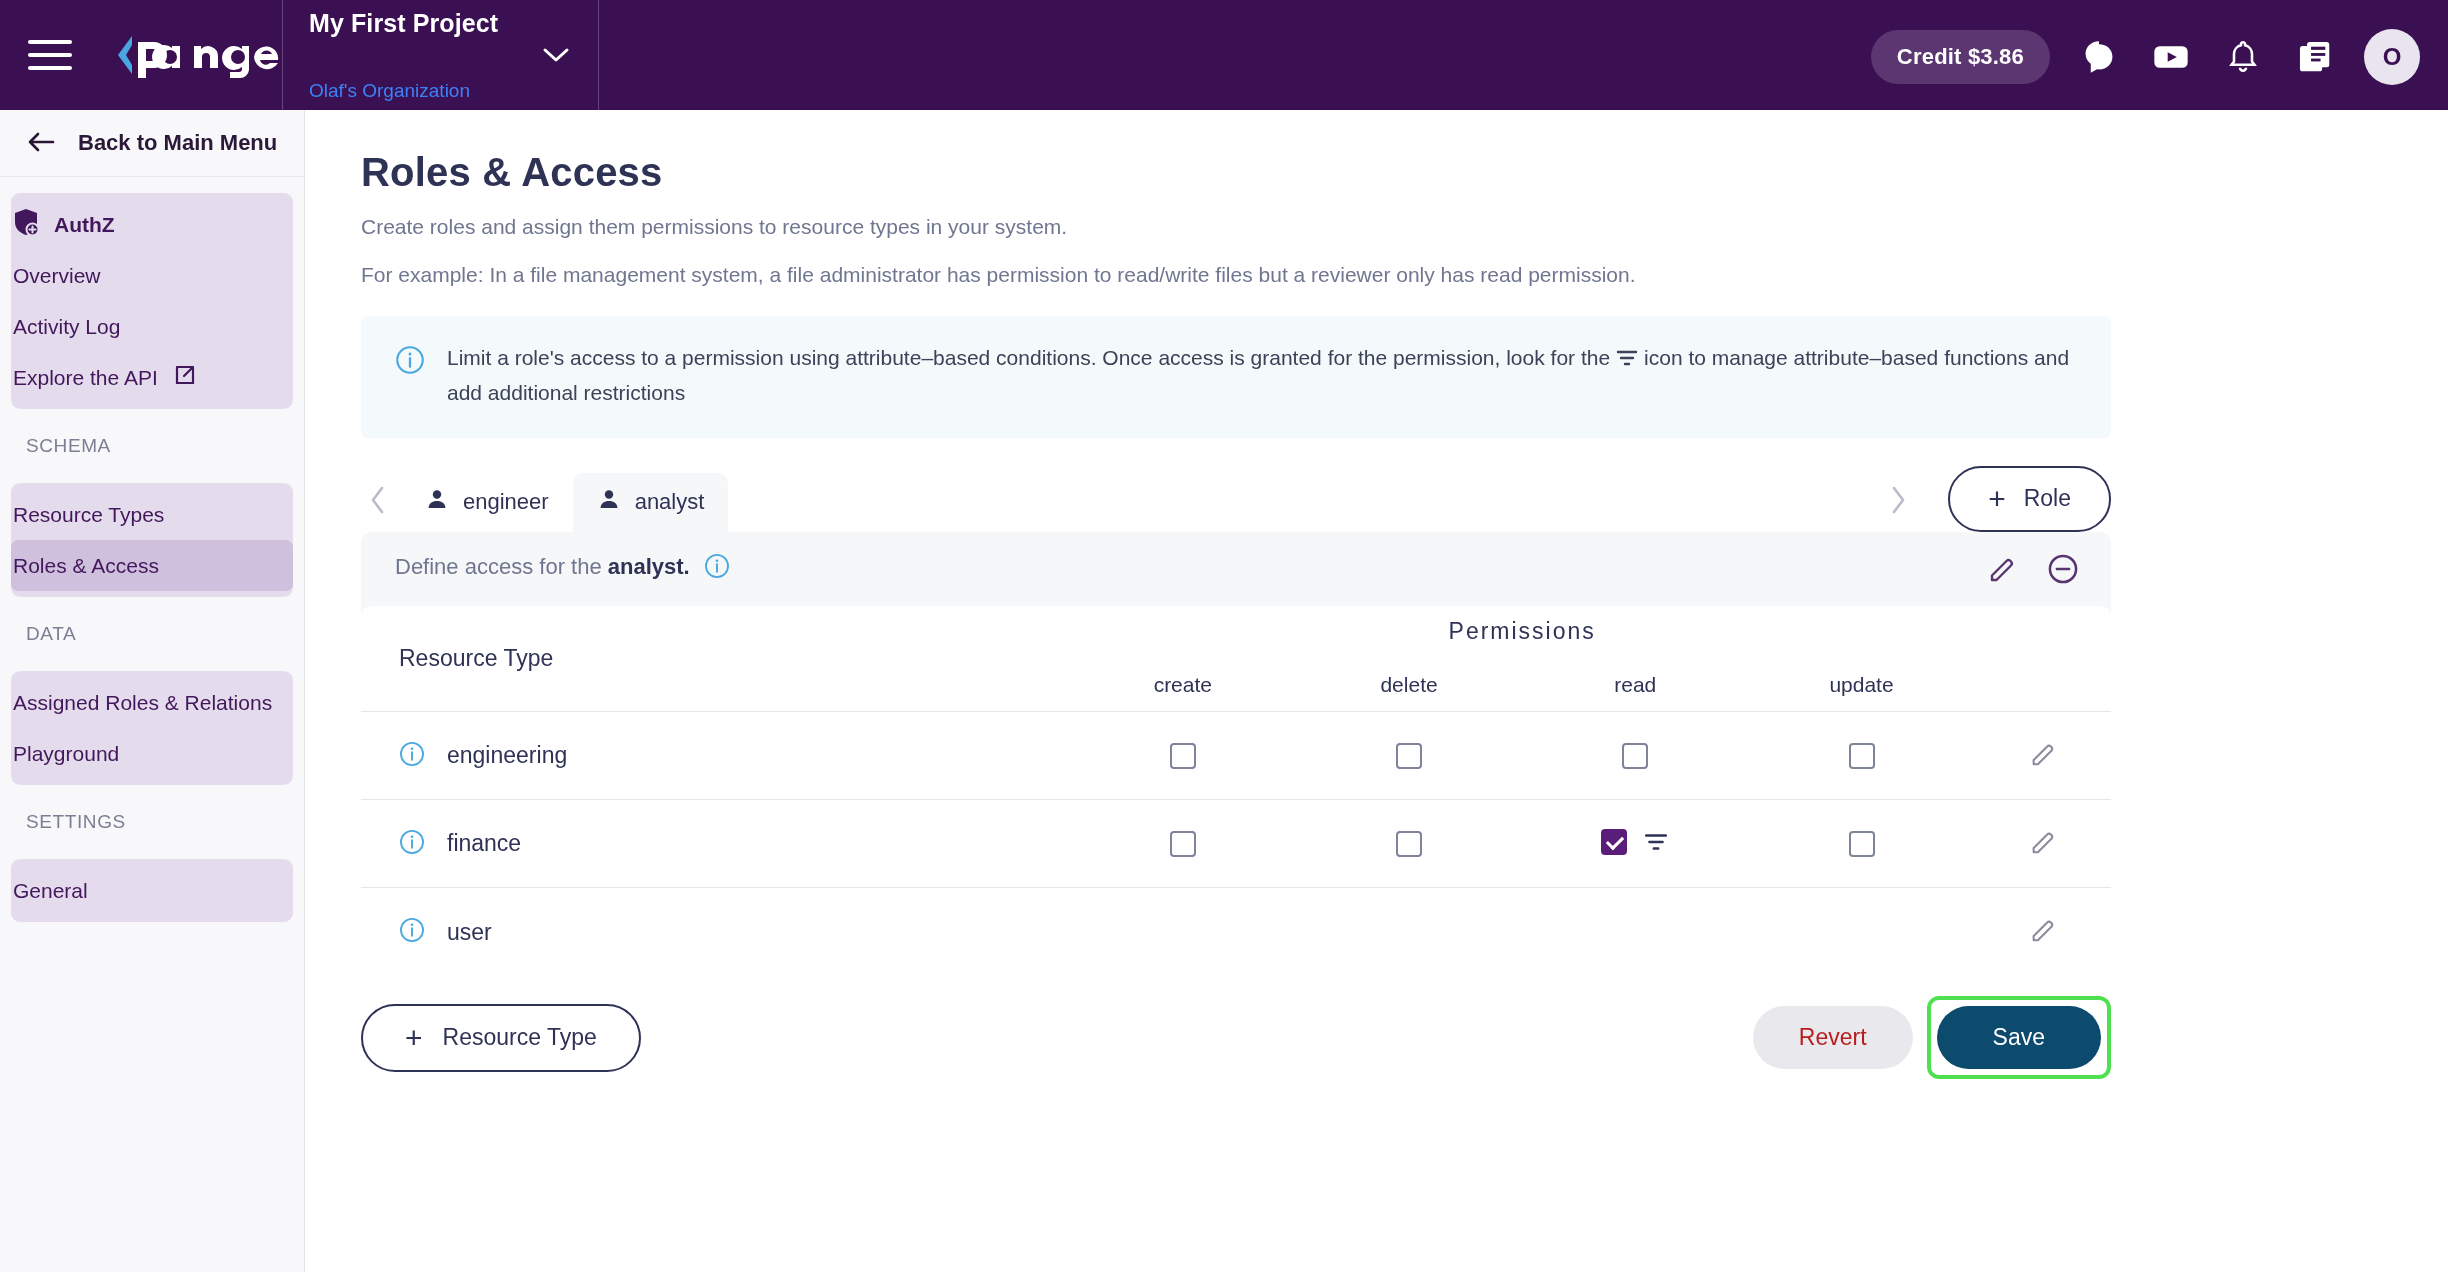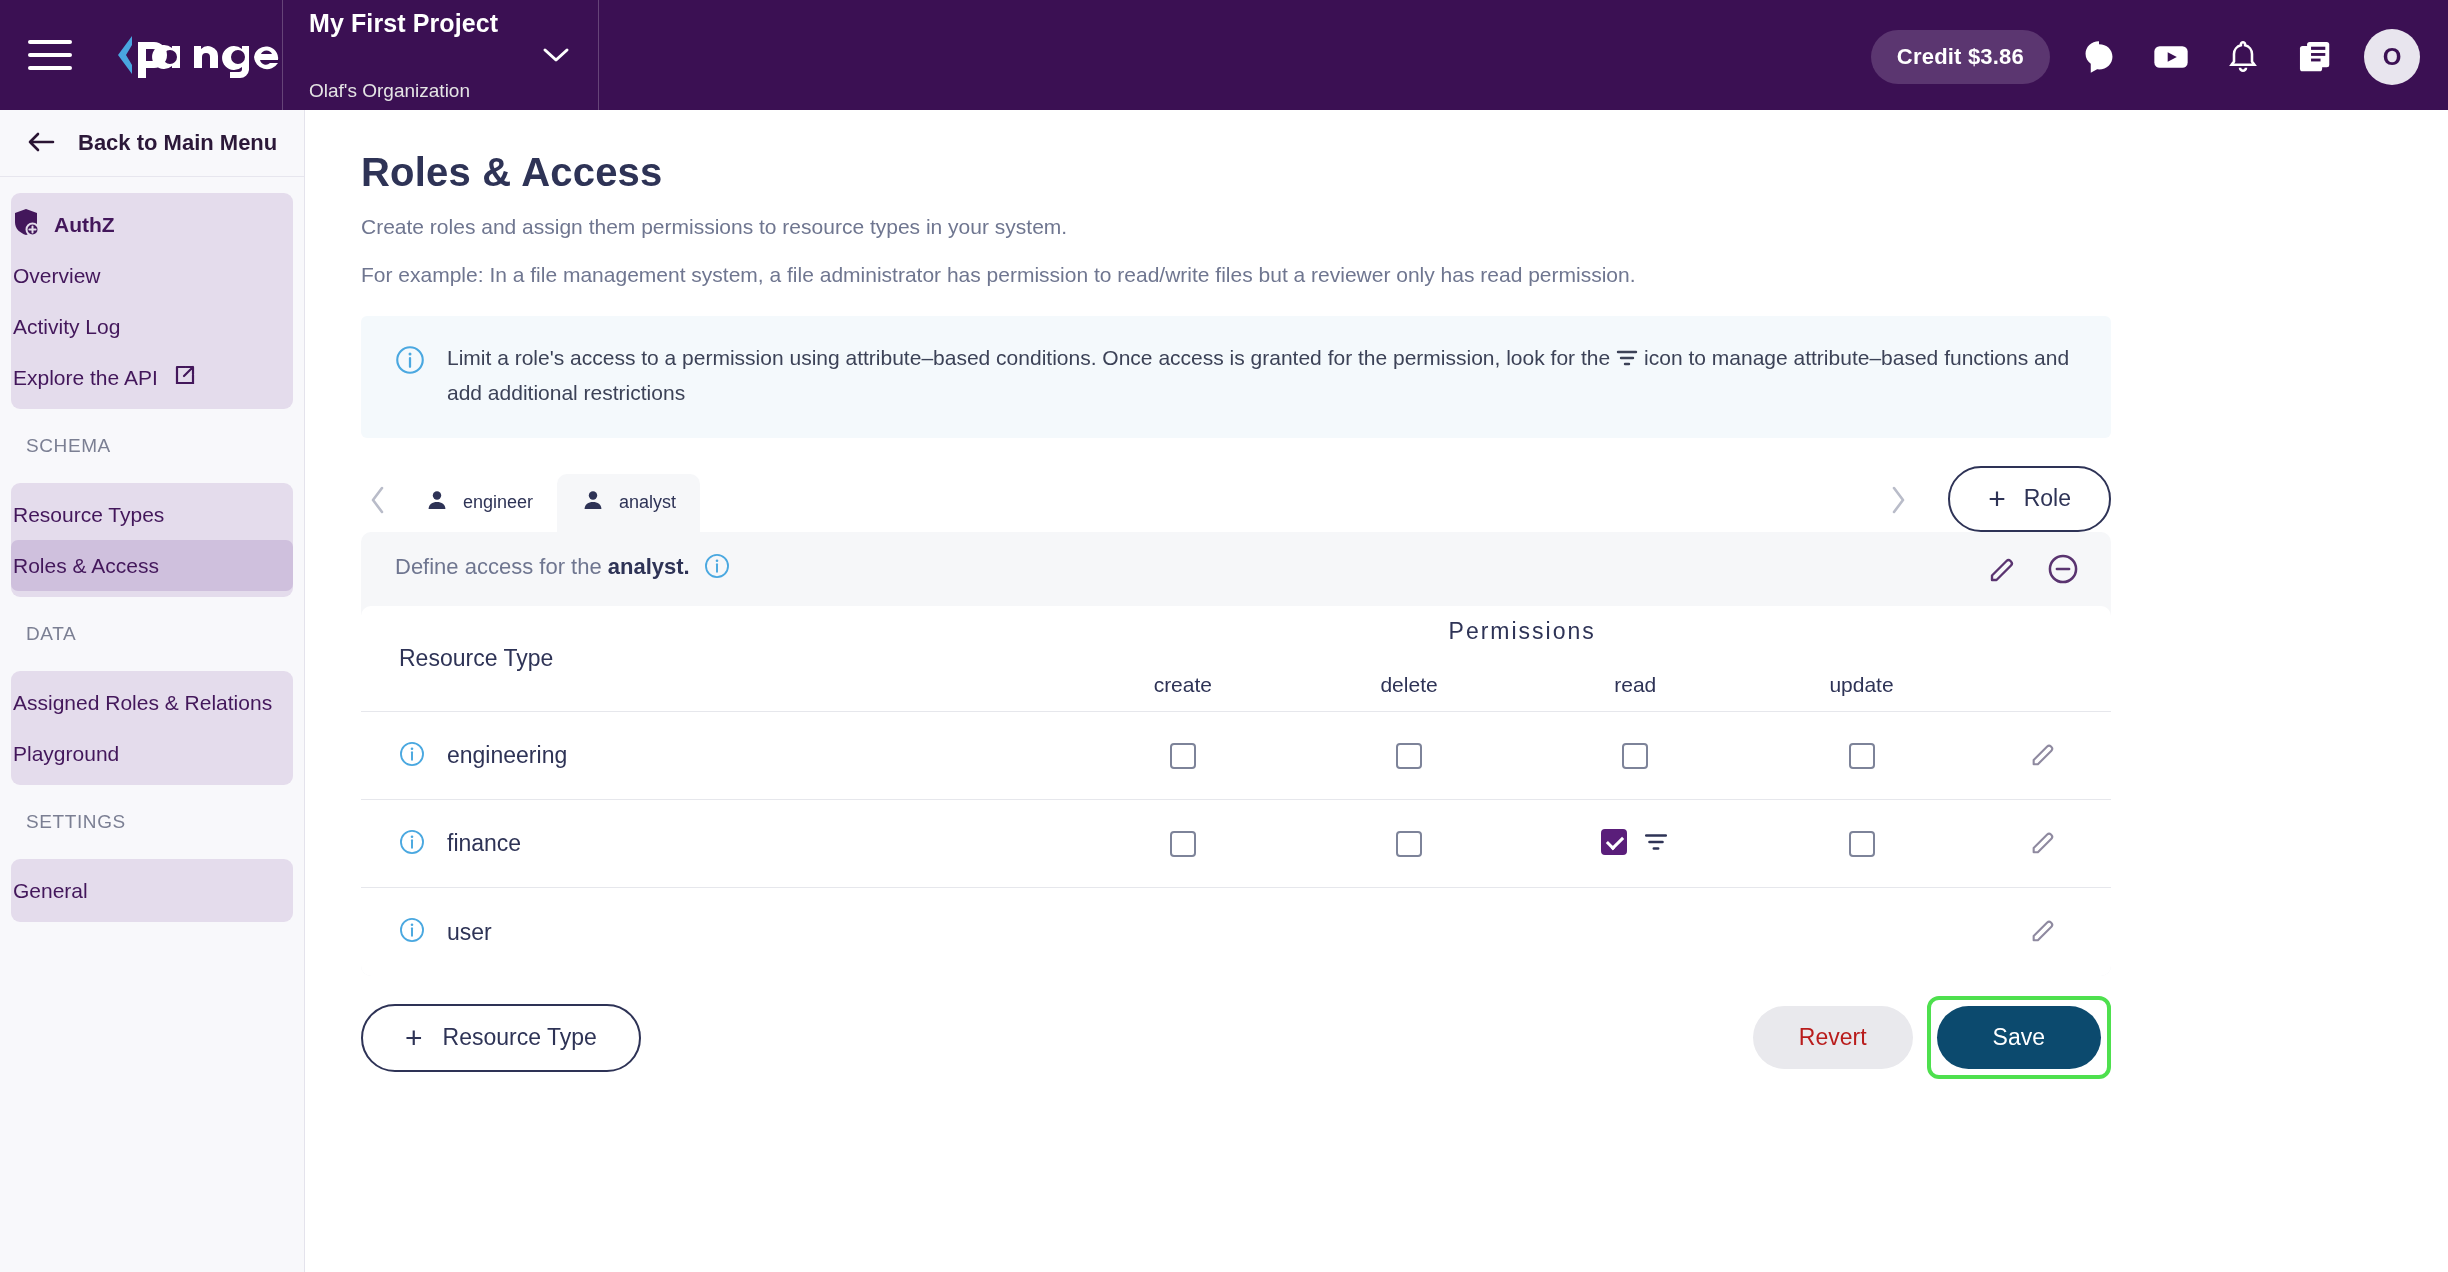--- a/index.html
+++ b/index.html
@@ -32,21 +32,21 @@
     width: 1px; height: 110px; background: rgba(255,255,255,.22);
   }
   .project-block {
     width: 315px; height: 110px;
     display: flex; align-items: center; justify-content: space-between;
     padding: 0 28px 0 26px;
     cursor: pointer;
   }
   .project-names { display: flex; flex-direction: column; gap: 5px; }
   .project-title { color: #ffffff; font-size: 25px; font-weight: 600; letter-spacing: .1px; }
-  .project-org { color: #e5e5e5; font-size: 19px; margin-top: 37px; }
+  .project-org { color: #3b82f6; font-size: 19px; margin-top: 37px; }
   .chev-down { color: #ffffff; font-size: 26px; line-height: 1; }
 
   .topbar-right {
     position: absolute; right: 28px; top: 2px; height: 110px;
     display: flex; align-items: center; gap: 26px;
   }
   .credit-pill {
     background: #5b3670; color: #fff;
     border-radius: 30px; padding: 14px 26px;
     font-size: 22px; font-weight: 600; letter-spacing: .2px;
@@ -123,21 +123,21 @@
   .tabrow {
     margin-top: 32px; display: flex; align-items: flex-end;
     position: relative; height: 62px;
     max-width: 1750px;
   }
   .tab-arrow { color: #b9bcc9; font-size: 30px; line-height: 1; padding: 0 14px 12px 8px; cursor: pointer; }
   .tab-arrow.right { position: absolute; right: 204px; bottom: 12px; padding: 0; }
   .tab {
     display: flex; align-items: center; gap: 14px;
     padding: 14px 24px 15px 24px;
-    font-size: 18px; color: #2e3356; cursor: pointer;
+    font-size: 22px; color: #2e3356; cursor: pointer;
     border-radius: 10px 10px 0 0;
     background: transparent;
   }
   .tab.active { background: #f6f7f9; }
   .tab svg { fill: #2e3356; }
   .role-btn {
     position: absolute; right: 0; bottom: 0;
     display: flex; align-items: center; gap: 18px;
     border: 2px solid #2e3356; border-radius: 34px;
     padding: 16px 38px; background: #fff;

